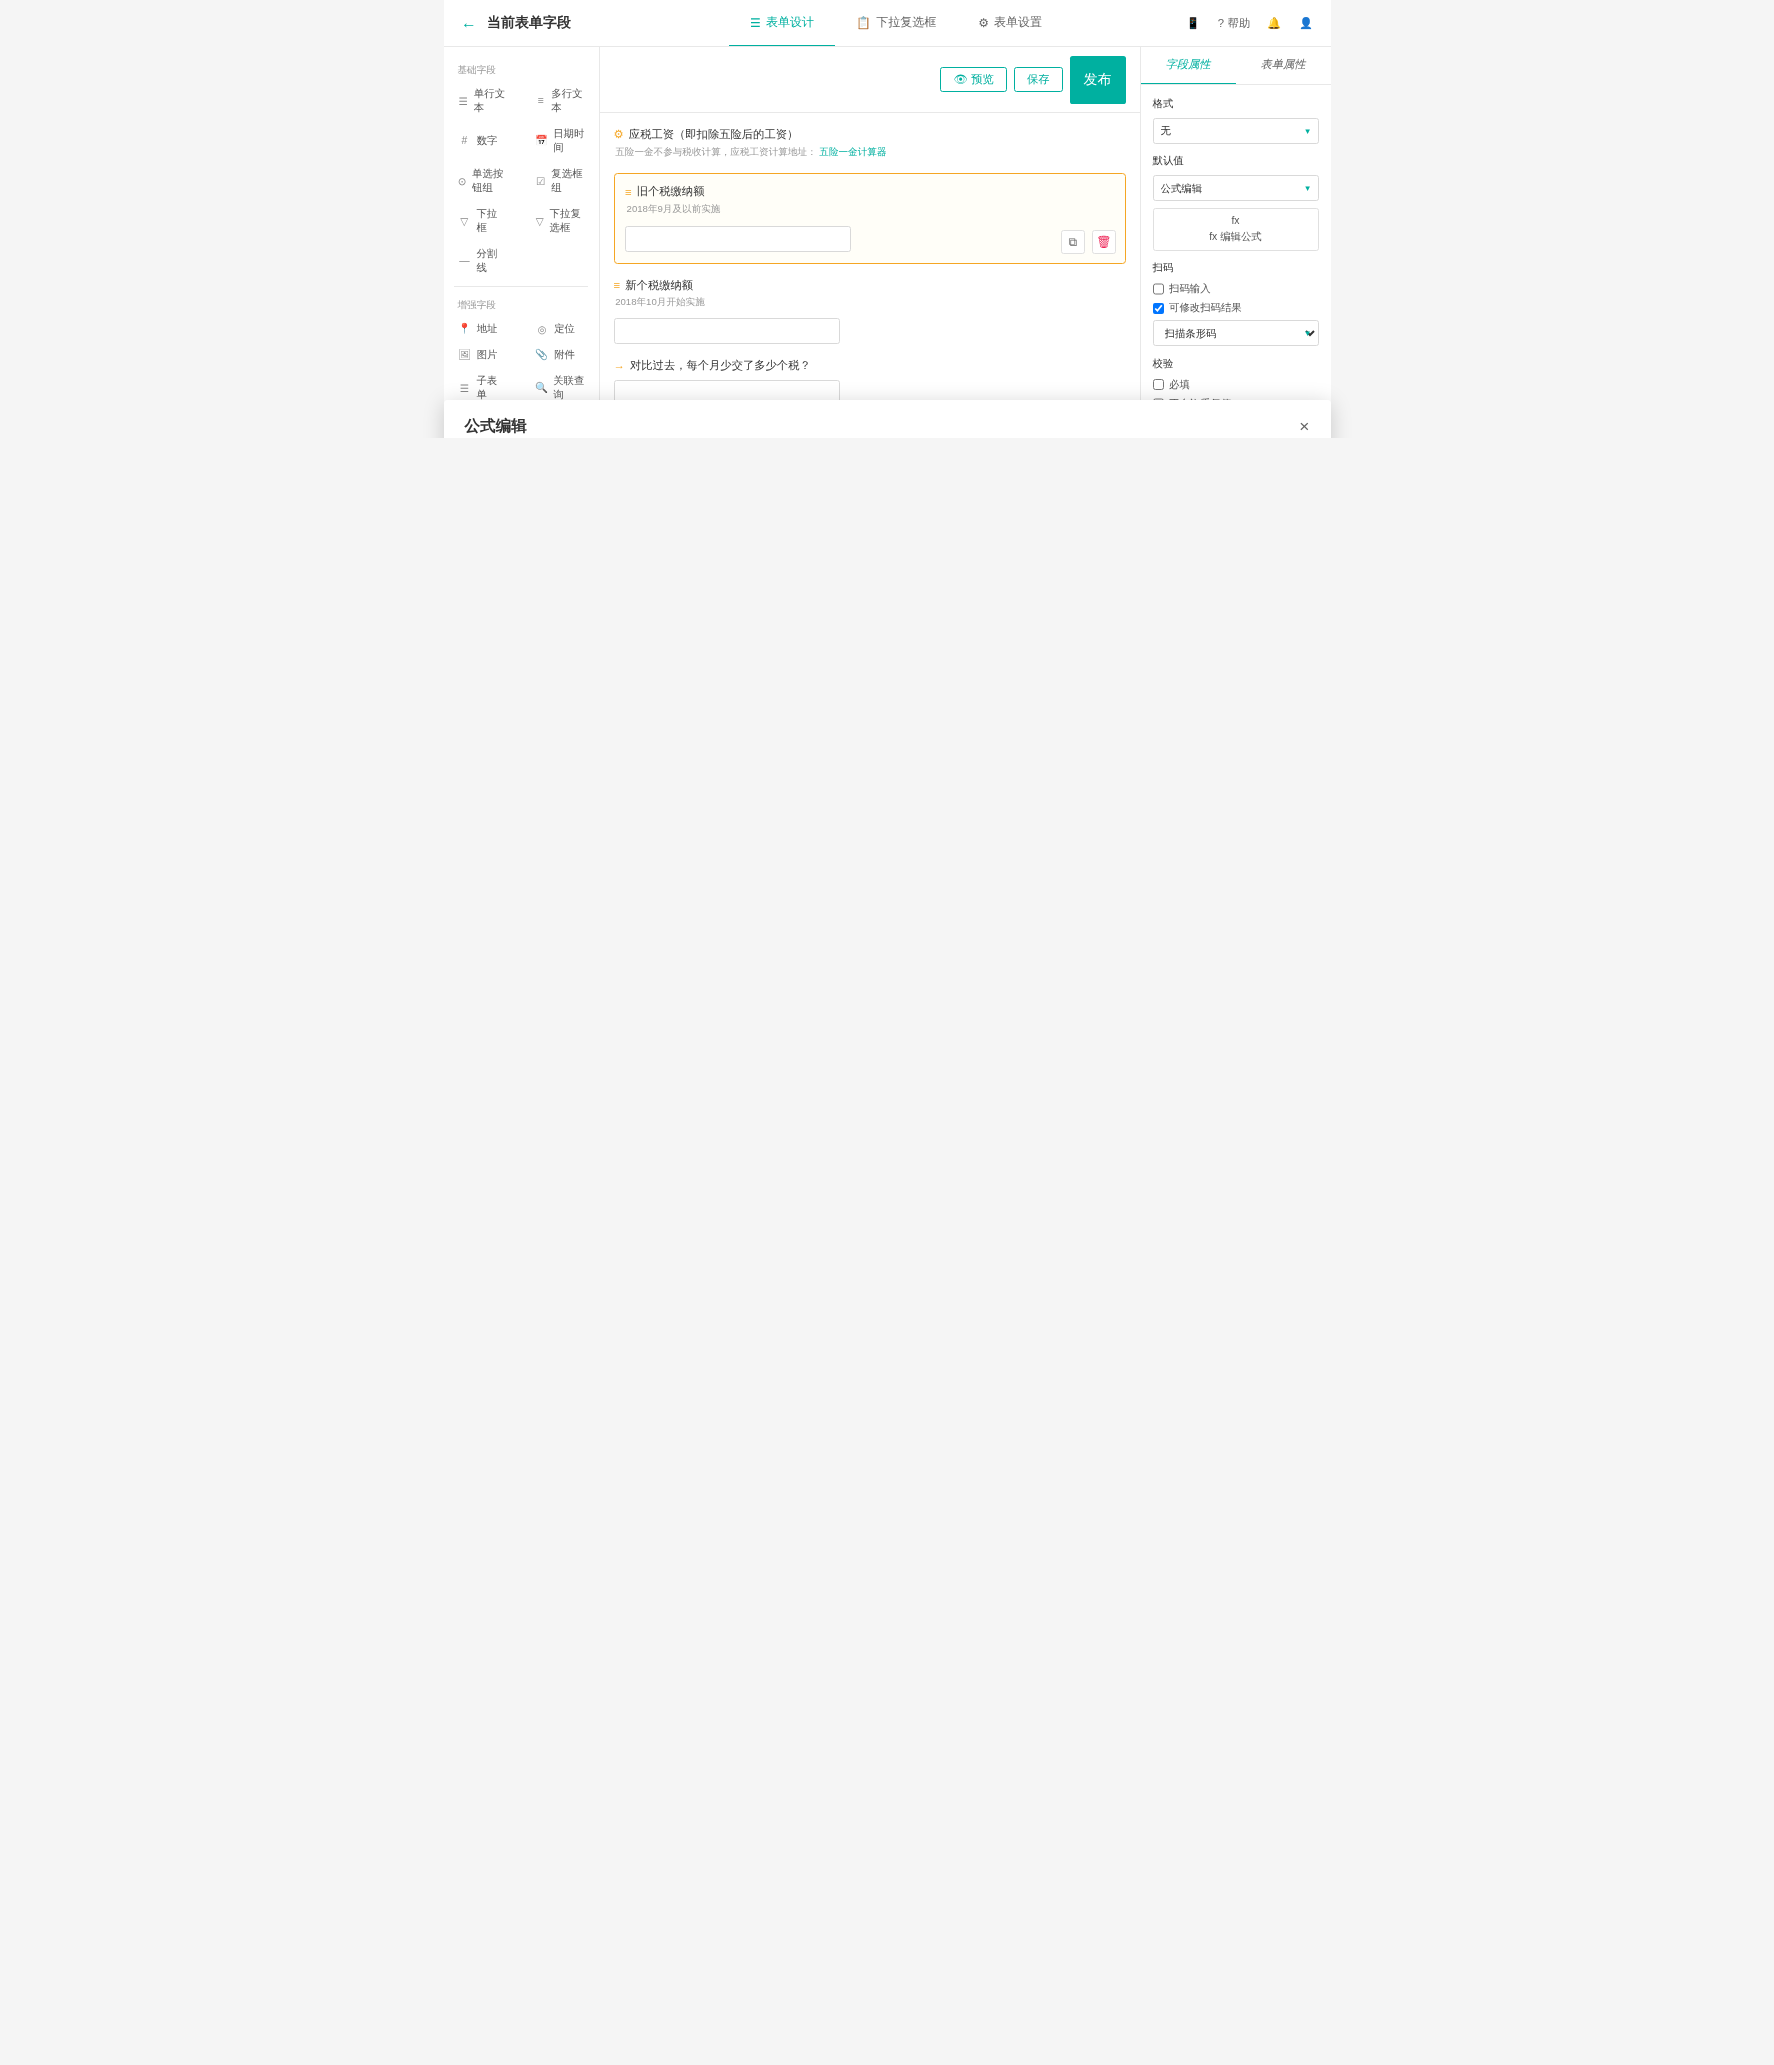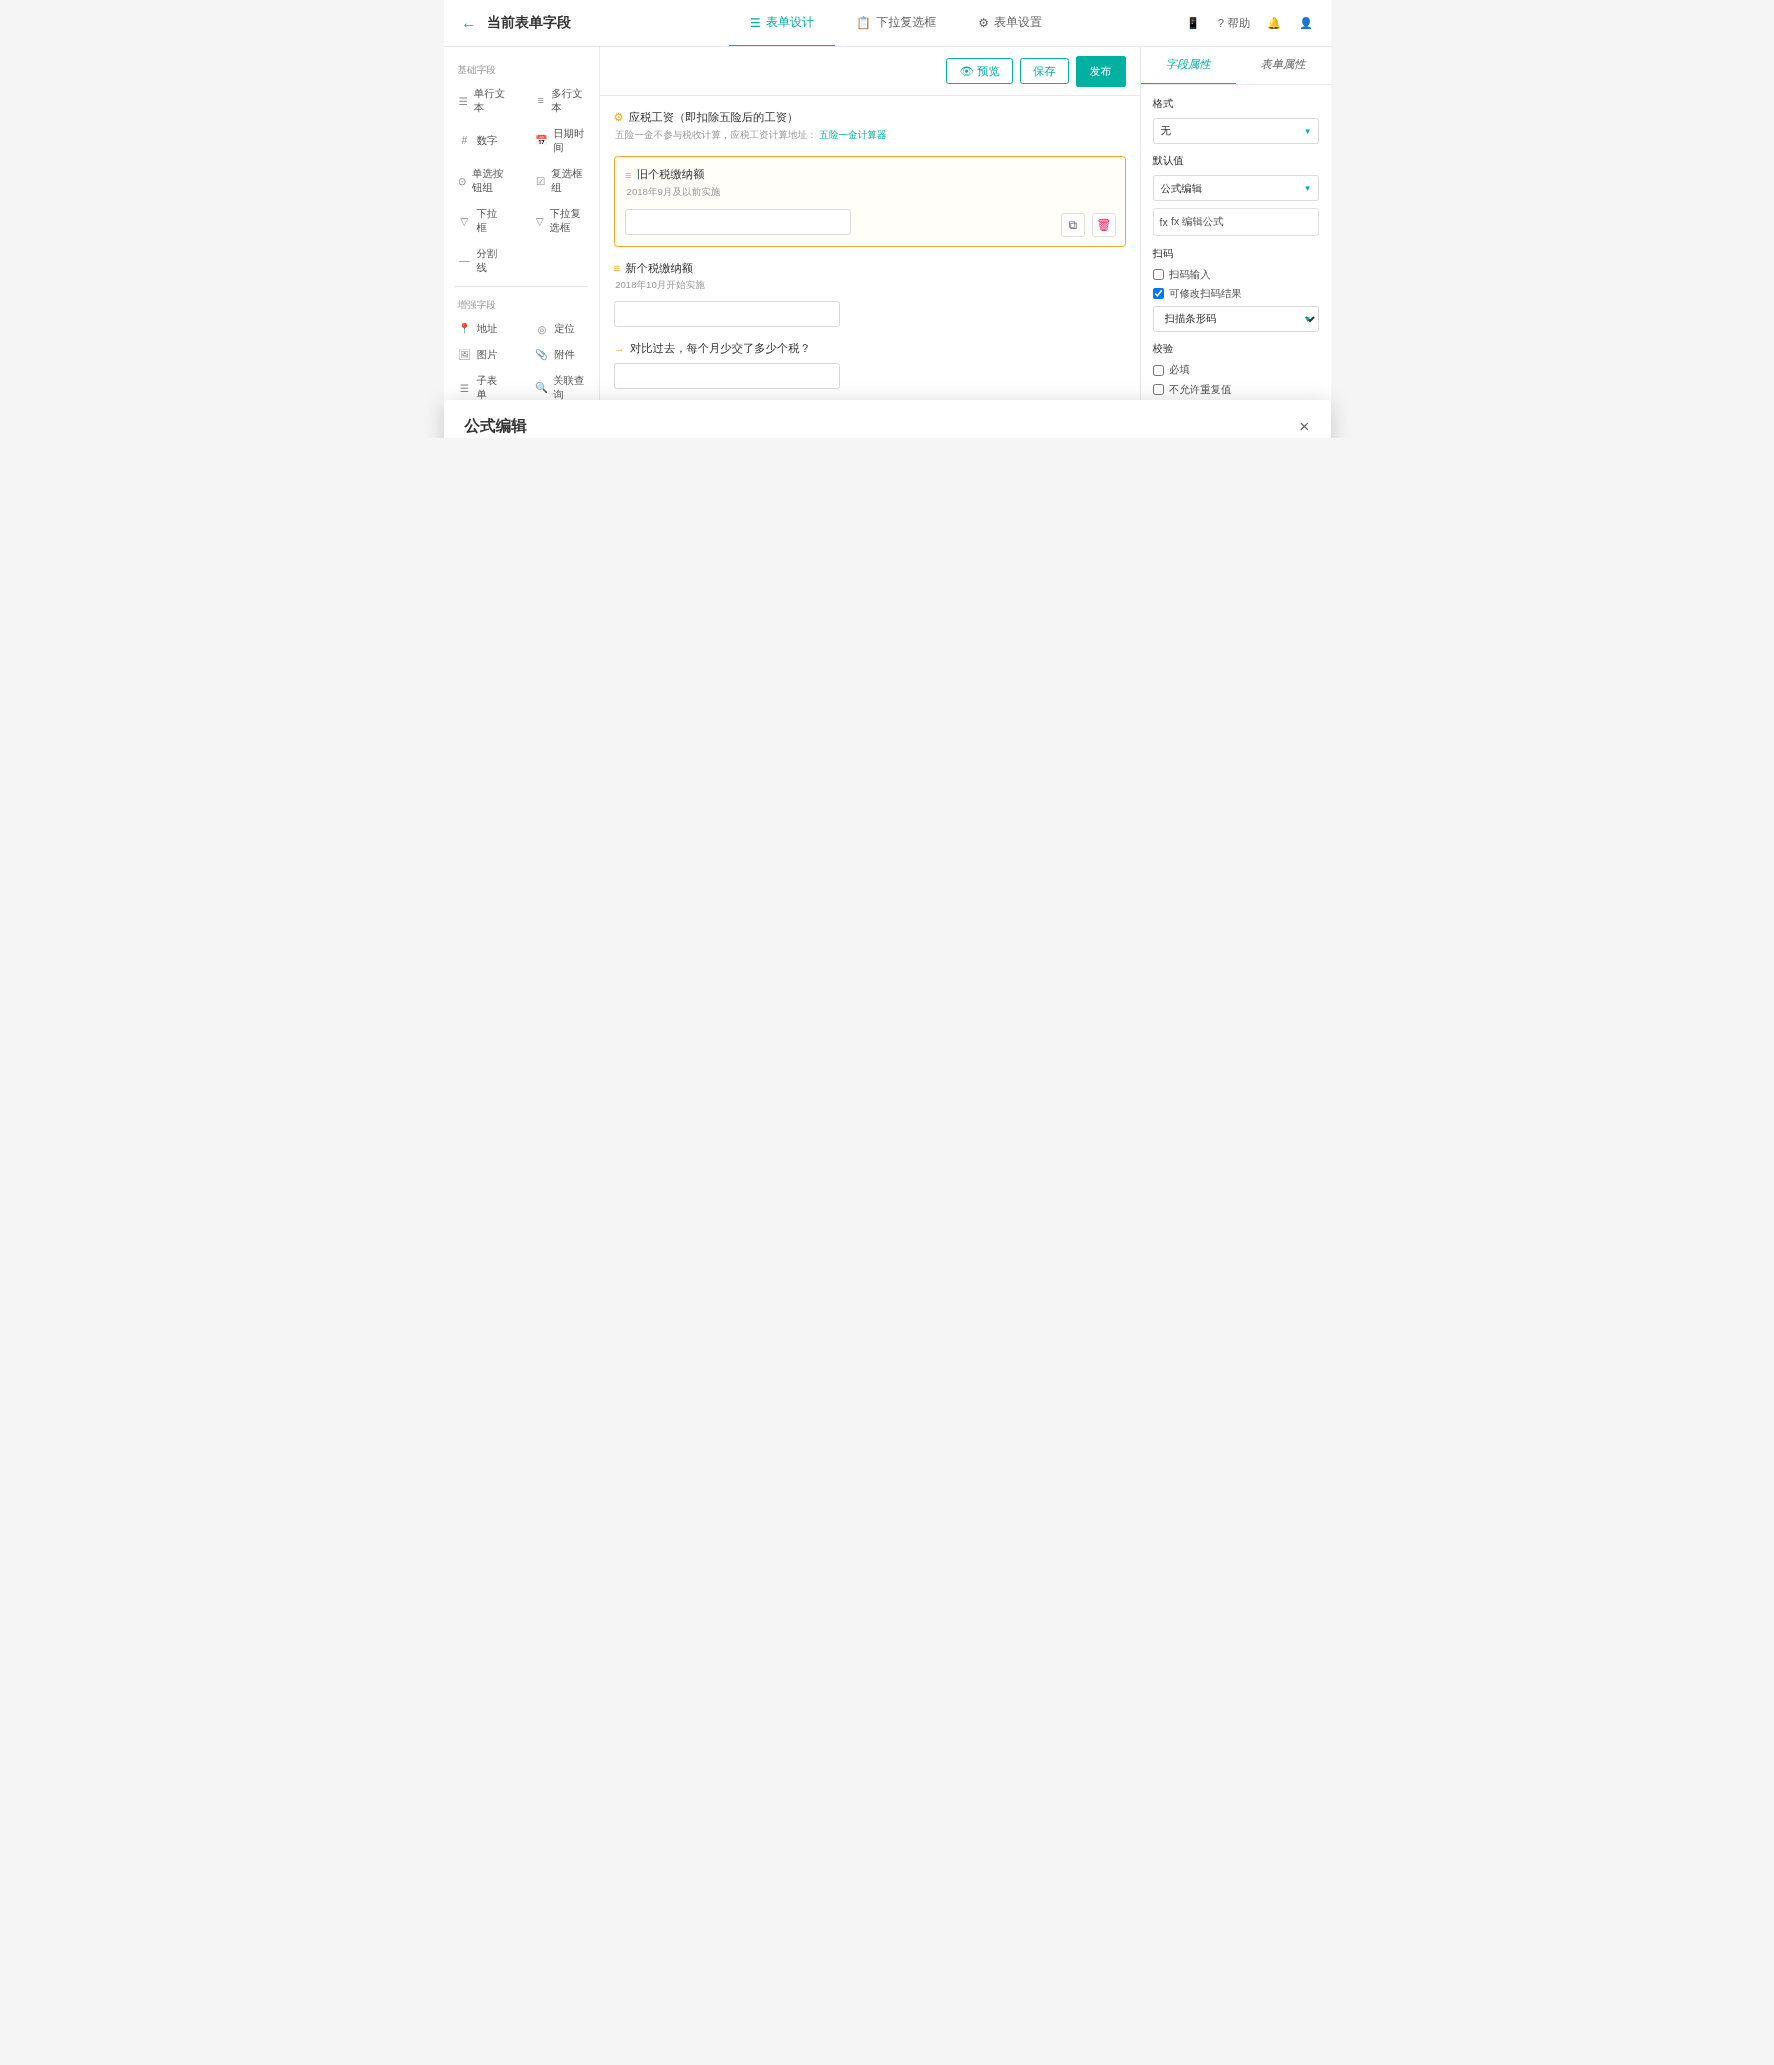--- a/index.html
+++ b/index.html
@@ -25,21 +25,21 @@
     .sidebar-item { display: flex; align-items: center; gap: 5.2px; padding: 6px 14px; cursor: pointer; color: #555; font-size: 10.4px; }
     .sidebar-item .item-icon { width: 14px; height: 14px; display: inline-flex; align-items: center; justify-content: center; font-size: 10.4px; color: #888; }
     .sidebar-grid { display: grid; grid-template-columns: 1fr 1fr; }
     .sidebar-divider { border: none; border-top: 0.9px solid #e8e8e8; margin: 5.2px 10.4px; }
 
     
     .form-area { flex: 1; background: #fff; padding: 0; display: flex; flex-direction: column; }
     .form-toolbar { display: flex; align-items: center; justify-content: flex-end; padding: 8.7px 14px; gap: 7px; border-bottom: 0.9px solid #e8e8e8; }
     .btn-preview { border: 0.9px solid #00b0a0; color: #00b0a0; background: #fff; padding: 4.3px 12px; border-radius: 2.6px; cursor: pointer; display: flex; align-items: center; gap: 3.5px; font-size: 11.3px; }
     .btn-save { border: 0.9px solid #00b0a0; color: #00b0a0; background: #fff; padding: 4.3px 12px; border-radius: 2.6px; cursor: pointer; font-size: 11.3px; }
-    .btn-publish { background: #00b0a0; color: #fff; border: none; padding: 8px 14px; border-radius: 2.6px; cursor: pointer; font-size: 11px; }
+    .btn-publish { background: #00b0a0; color: #fff; border: none; padding: 15px 14px; border-radius: 2.6px; cursor: pointer; font-size: 14px; }
     .form-content { flex: 1; overflow-y: auto; padding: 14px; }
 
     
     .field-widget { margin-bottom: 14px; }
     .field-label { display: flex; align-items: center; gap: 5.2px; font-size: 11.3px; color: #333; margin-bottom: 3.5px; font-weight: 500; }
     .field-label .field-icon { color: #f5a623; }
     .field-sublabel { font-size: 9.6px; color: #999; margin-bottom: 5.2px; margin-left: 1.7px; }
     .field-sublabel a { color: #00b0a0; text-decoration: none; margin-top: 24px; }
     .field-input { width: 226px; height: 26px; border: 0.9px solid #d9d9d9; border-radius: 2.6px; padding: 0 7px; font-size: 10.4px; background: #fff; }
 
@@ -53,21 +53,21 @@
     .right-panel { width: 191px; background: #fff; border-left: 0.9px solid #e8e8e8; padding: 0; flex-shrink: 0; }
     .right-panel-tabs { display: flex; border-bottom: 0.9px solid #e8e8e8; font-style: italic; }
     .right-panel-tab { flex: 1; text-align: center; padding: 10.4px 0; font-size: 11.3px; color: #666; cursor: pointer; border-bottom: 1.7px solid transparent; }
     .right-panel-tab.active { color: #00b0a0; border-bottom-color: #00b0a0; }
     .right-panel-content { padding: 12px; }
     .prop-section-title { font-size: 10.4px; color: #333; font-weight: 500; margin-bottom: 7px; margin-top: 10.4px; }
     .prop-section-title:first-child { margin-top: 0; }
     .prop-select { width: 100%; height: 26px; border: 0.9px solid #d9d9d9; border-radius: 2.6px; padding: 0 7px; font-size: 10.4px; background: #fff; appearance: none; cursor: pointer; color: #333; display: flex; align-items: center; justify-content: space-between; position: relative; }
     .prop-select-wrap { position: relative; }
     .prop-select-wrap::after { content: '▼'; position: absolute; right: 7px; top: 50%; transform: translateY(-50%); font-size: 7.8px; color: #00b0a0; pointer-events: none; }
-    .btn-edit-formula { width: 100%; background: #fff; border: 0.9px solid #e0e0e0; color: #555; padding: 6px; border-radius: 2.6px; cursor: pointer; font-size: 10.4px; display: flex; align-items: center; justify-content: flex-start; gap: 3.5px; }
+    .btn-edit-formula { width: 100%; background: #fff; border: 0.9px solid #e0e0e0; color: #555; padding: 6px; border-radius: 2.6px; cursor: pointer; font-size: 10.4px; display: flex; align-items: center; justify-content: flex-start; gap: 3.5px; flex-direction: column; }
     .prop-checkbox-item { display: flex; align-items: center; gap: 5.2px; font-size: 10.4px; color: #555; margin-bottom: 5.2px; }
     .prop-checkbox-item input { width: 11.3px; height: 11.3px; }
     .prop-select-plain { width: 100%; height: 26px; border: 0.9px solid #d9d9d9; border-radius: 2.6px; padding: 0 7px; font-size: 10.4px; background: #fff; color: #333; }
     .formula-editor { position: absolute; top: 400px; left: 0; right: 0; background: #fff; border-radius: 3.5px; z-index: 200; margin: 0 0; box-shadow: 0 3.5px 21px rgba(0,0,0,0.18); }
     .formula-editor-header { display: flex; align-items: center; justify-content: space-between; padding: 15.6px 21px 14px; border-bottom: 0.9px solid #f0f0f0; }
     .formula-editor-title { font-size: 15.6px; font-weight: 600; color: #333; }
     .formula-close-btn { cursor: pointer; color: #666; font-size: 17.4px; background: none; border: none; }
 
     .formula-editor-body { padding: 17.4px 21px 0; }
 

